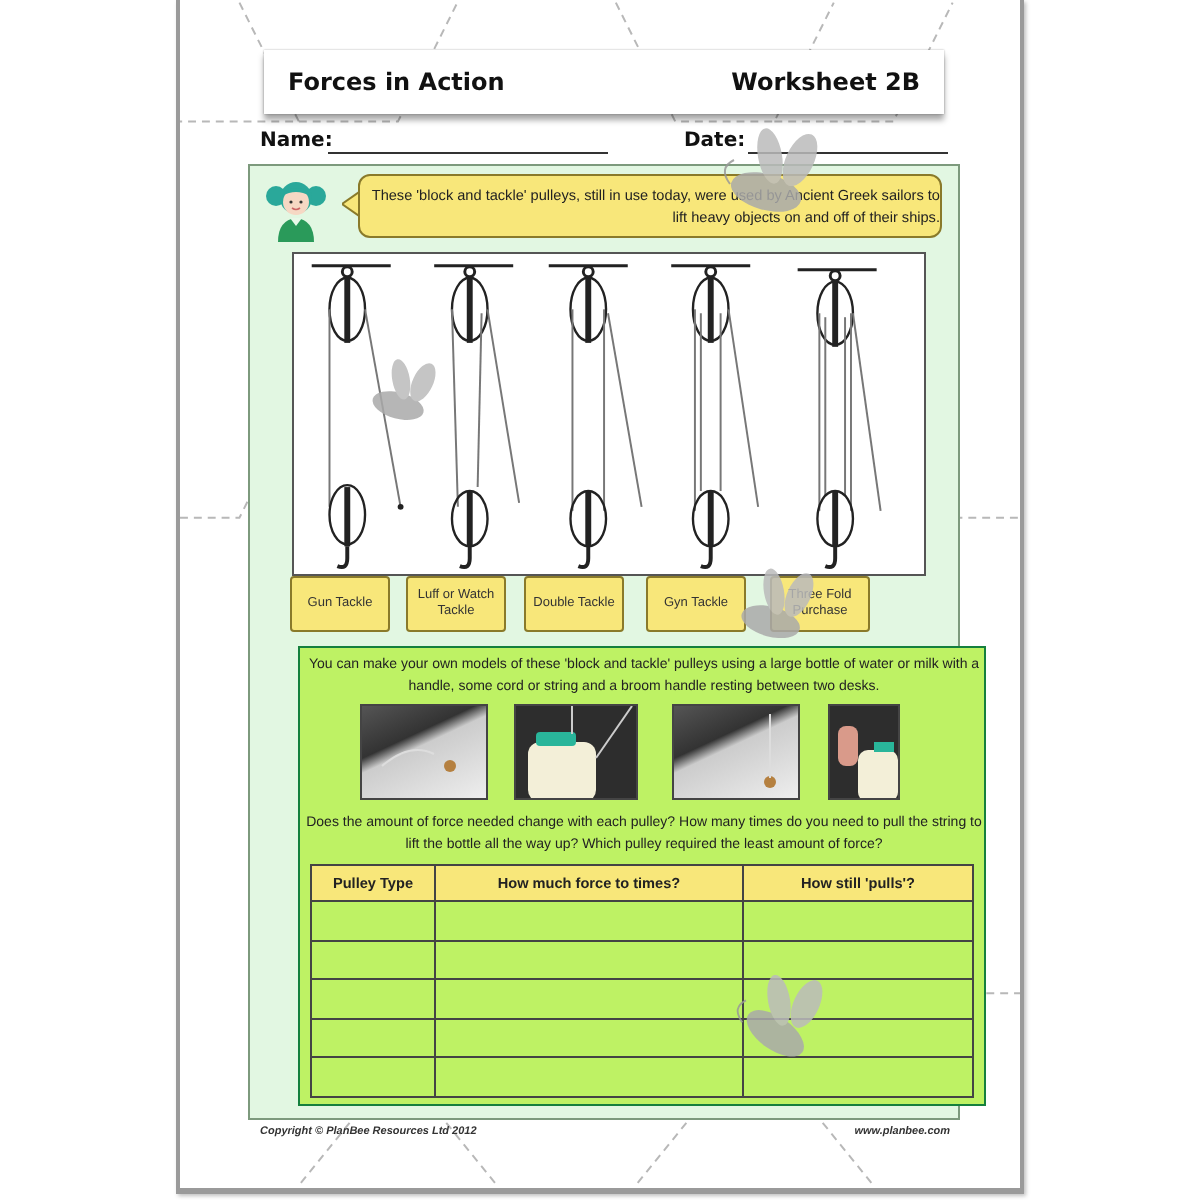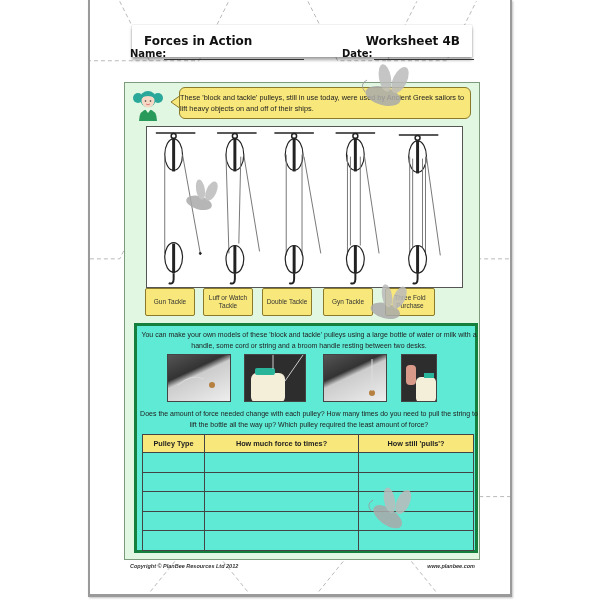--- a/index.html
+++ b/index.html
@@ -15,55 +15,55 @@
   }
   .hexbg { position: absolute; left: 0; top: 0; width: 100%; height: 100%; pointer-events: none; }
 
   .titlebar {
     position: absolute; left: 42px; top: 25px; width: 340px; height: 32px;
     background: #fff; box-shadow: 0 3px 3px rgba(0,0,0,0.35), 0 0 1px rgba(0,0,0,0.3);
     display: flex; align-items: center; justify-content: space-between; padding: 0 12px;
     font-family: "DejaVu Sans", sans-serif; font-weight: bold; font-size: 12px; color: #111; gap: 28px;
   }
   .namerow {
-    position: absolute; left: 40px; top: 48px; width: 345px; height: 16px;
+    position: absolute; left: 40px; top: 65px; width: 345px; height: 16px;
     font-family: "DejaVu Sans", sans-serif; font-weight: bold; font-size: 10px; color: #111; text-align: center;
   }
   .namerow .lbl { position: absolute; top: 0; }
   .namerow .line { position: absolute; top: 11px; height: 1px; background: #333; }
 
   .panel {
     position: absolute; left: 34px; top: 82px; width: 356px; height: 478px;
     background: #e2f7e2; border: 1px solid #7d9a7d;
   }
   .avatar { position: absolute; left: 6px; top: 4px; width: 34px; height: 34px; }
   .speech {
     position: absolute; left: 54px; top: 4px; width: 292px; height: 32px;
     background: #f8e77a; border: 1px solid #8a7a2a; border-radius: 6px;
-    font-size: 7.3px; line-height: 11px; text-align: left; color: #222; padding-top: 4px;
+    font-size: 7.3px; line-height: 11px; text-align: right; color: #222; padding-top: 4px;
   }
   .speech-tail { position: absolute; left: 46px; top: 12px; width: 10px; height: 14px; }
 
   .diagram {
     position: absolute; left: 21px; top: 43px; width: 317px; height: 162px;
     background: #fff; border: 1px solid #555;
   }
   .pulley-svg { position: absolute; left: 0; top: 0; width: 100%; height: 100%; }
 
   .labels { position: absolute; left: 20px; top: 205px; width: 320px; height: 28px; }
   .ptag {
     position: absolute; top: 0; width: 50px; height: 28px;
     background: #f8e77a; border: 1px solid #8a7a2a; border-radius: 2px;
     font-size: 6.5px; line-height: 8px; color: #333; text-align: center;
     display: flex; align-items: center; justify-content: center; padding: 0 2px;
   }
 
   .lower {
-    position: absolute; left: 9px; top: 240px; width: 344px; height: 230px;
-    background: #5eead4; border: 3px solid #15803d;
+    position: absolute; left: 24px; top: 240px; width: 344px; height: 230px;
+    background: #bef264; border: 1px solid #15803d;
   }
   .intro { position: absolute; left: 4px; top: 3px; width: 336px; font-size: 7px; line-height: 11px; text-align: center; color: #222; }
   .photos { position: absolute; left: 30px; top: 28px; width: 290px; height: 50px; }
   .photo { position: absolute; top: 0; height: 48px; border: 1px solid #444; overflow: hidden; }
   .question { position: absolute; left: 2px; top: 82px; width: 340px; font-size: 7px; line-height: 11px; text-align: center; color: #222; }
 
   table.rec {
     position: absolute; left: 5px; top: 108px; width: 332px; height: 117px;
     border-collapse: collapse; font-size: 7.3px;
   }
@@ -98,21 +98,21 @@
       <path d="M90 560 L60 597"></path>
       <path d="M130 560 L160 597"></path>
       <path d="M260 560 L230 597"></path>
       <path d="M320 560 L350 597"></path>
       <path d="M270 560 L330 560"></path>
     </g>
   </svg>
 
   <div class="titlebar">
     <span>Forces in Action</span>
-    <span>Worksheet 4B</span>
+    <span>Worksheet 2B</span>
   </div>
 
   <div class="namerow">
     <span class="lbl" style="left:0;">Name:</span>
     <span class="line" style="left:34px;width:140px;"></span>
     <span class="lbl" style="left:212px;">Date:</span>
     <span class="line" style="left:244px;width:100px;"></span>
   </div>
 
   <div class="panel">

